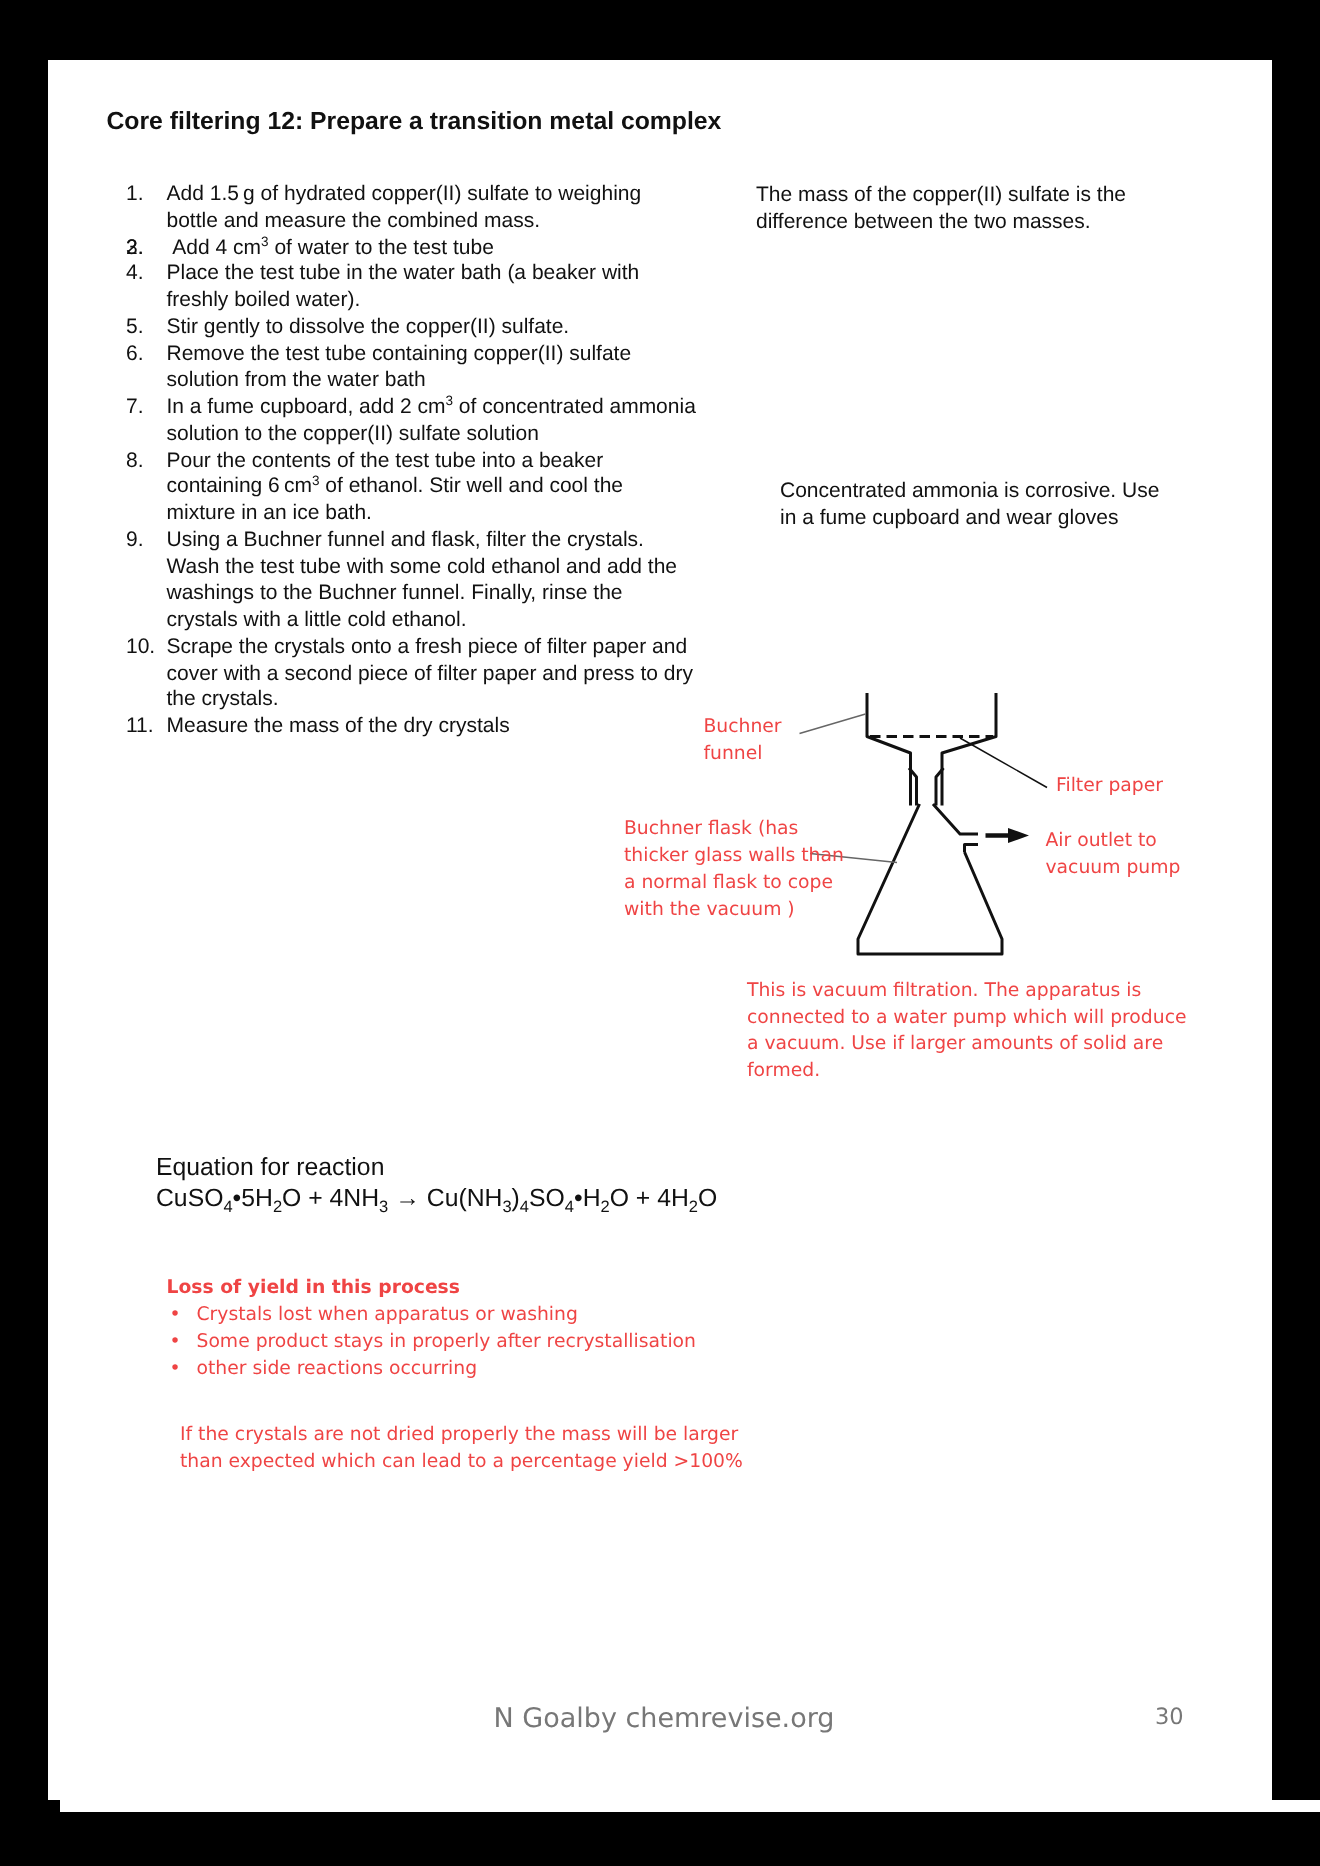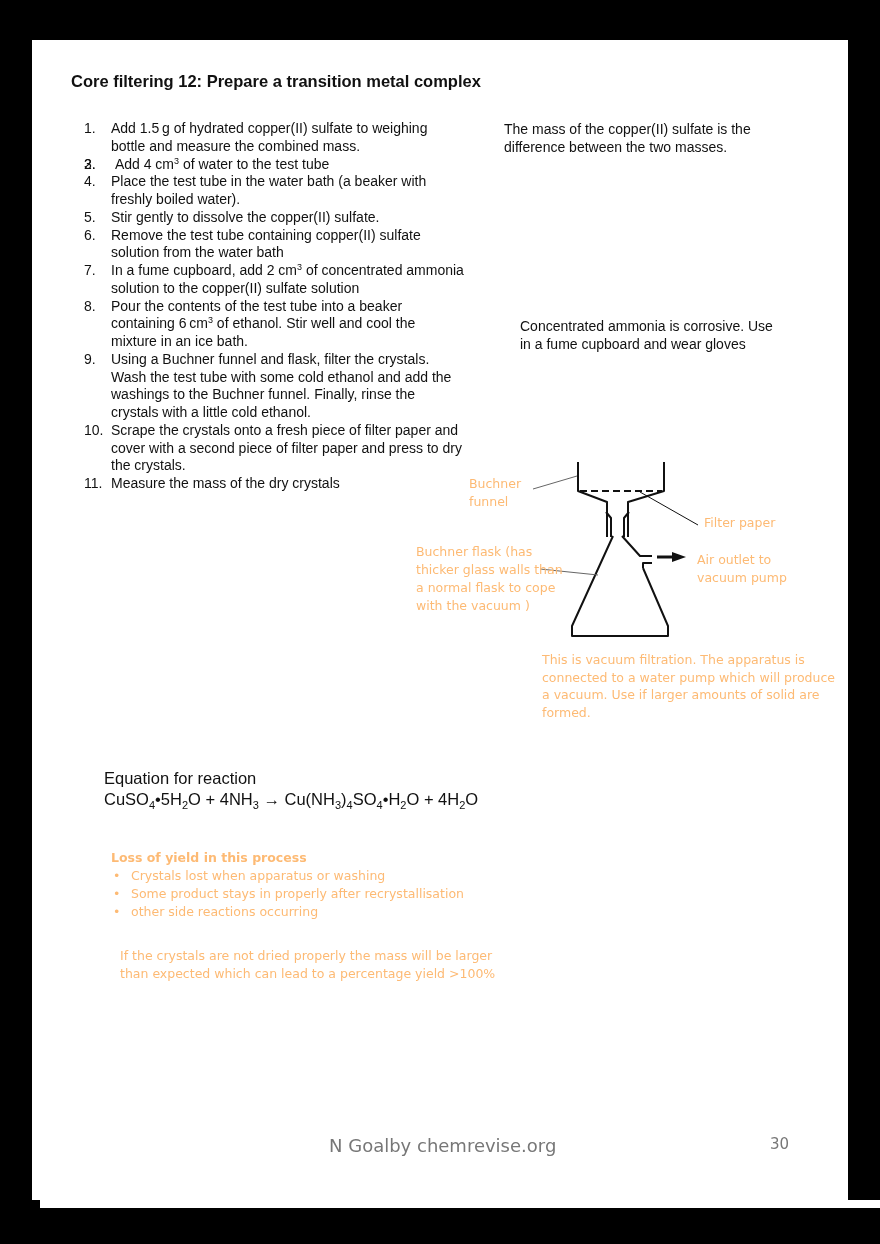--- a/index.html
+++ b/index.html
@@ -1,31 +1,31 @@
 <!DOCTYPE html>
 <html><head>
 <meta charset="utf-8">
 <style>
   html, body { margin:0; padding:0; }
   body { width:880px; height:1244px; background:#000; position:relative; overflow:hidden; }
   .page { position:absolute; left:32px; top:40px; width:816px; height:1160px; background:#fff; }
   .page-strip { position:absolute; left:40px; top:1200px; width:840px; height:8px; background:#fff; }
   .abs { position:absolute; }
   .arial { font-family:"Liberation Sans", sans-serif; color:#111; }
-  .calibri { font-family:"DejaVu Sans", sans-serif; color:#fdba74; }
+  .calibri { font-family:"DejaVu Sans", sans-serif; color:#ef4444; }
   .title { left:71px; top:72px; font-size:16.5px; font-weight:bold; white-space:nowrap; }
   .steps { left:84px; top:120px; width:380px; font-size:14px; line-height:17.75px; margin:0; padding:0; list-style:none; }
   .steps li { position:relative; padding-left:27px; }
   .steps li .num { position:absolute; left:0; top:0; }
   sup { font-size:9px; line-height:0; vertical-align:5px; }
   sub { font-size:9px; line-height:0; vertical-align:-3px; }
   .note1 { left:504px; top:121px; width:300px; font-size:14px; line-height:17.75px; }
   .note2 { left:520px; top:318px; width:260px; font-size:14px; line-height:17.75px; }
   .lbl { font-size:12.5px; line-height:18px; white-space:nowrap; }
-  .vac { left:498px; top:651px; width:300px; font-size:12.5px; line-height:17.7px;margin-left:44px; }
+  .vac { left:498px; top:651px; width:300px; font-size:12.5px; line-height:17.7px; }
   .eq-title { left:104px; top:769px; font-size:16.5px; white-space:nowrap; }
   .eq { left:104px; top:790px; font-size:16.5px; white-space:nowrap; }
   .eq sub { font-size:11px; vertical-align:-4px; }
   .loss { left:111px; top:849px; width:400px; font-size:12.5px; line-height:18px; }
   .loss .hd { font-weight:bold; }
   .loss ul { margin:0; padding:0; list-style:none; }
   .loss li { position:relative; padding-left:20px; }
   .loss li::before { content:"•"; position:absolute; left:2px; }
   .dry { left:120px; top:947px; width:400px; font-size:12.5px; line-height:18px; }
   .footer { left:329px; top:1135px; font-size:18px; color:#777; white-space:nowrap; }

